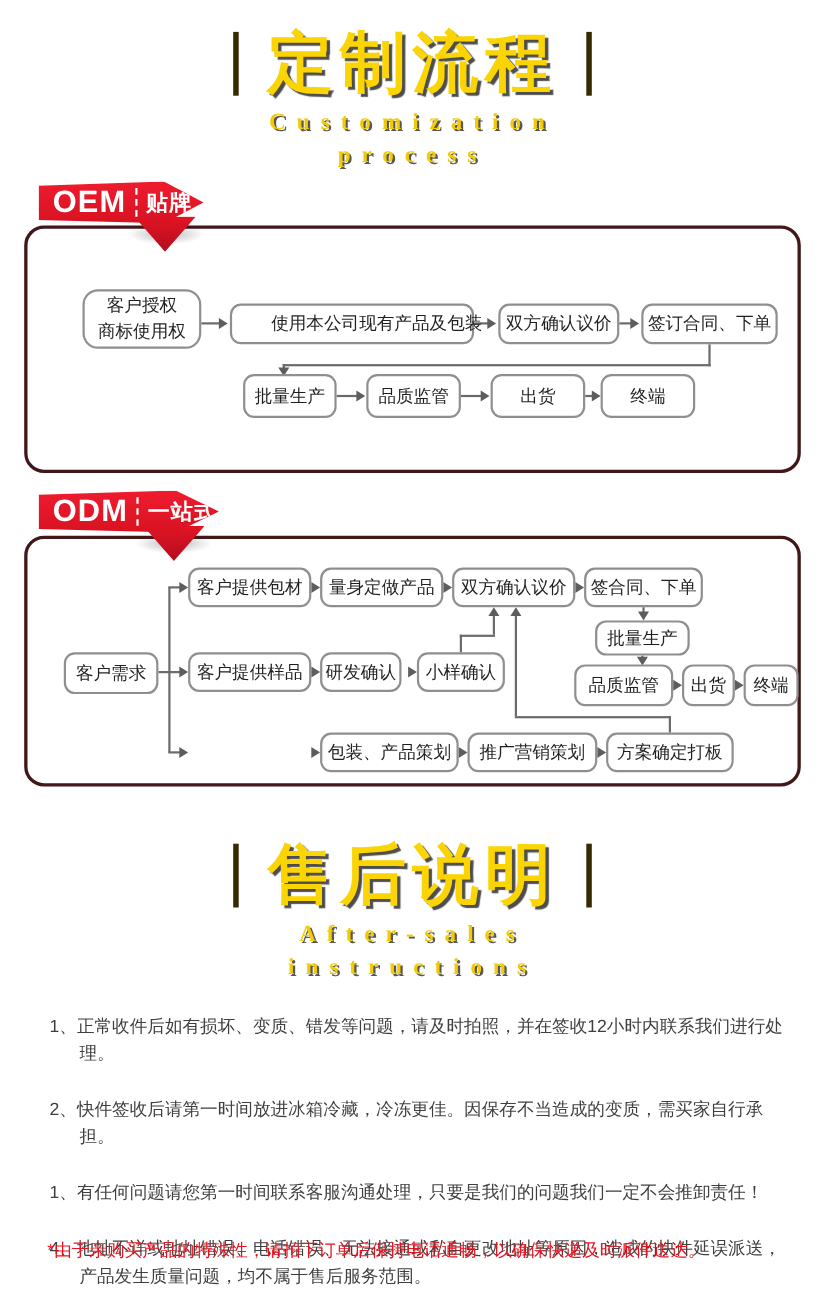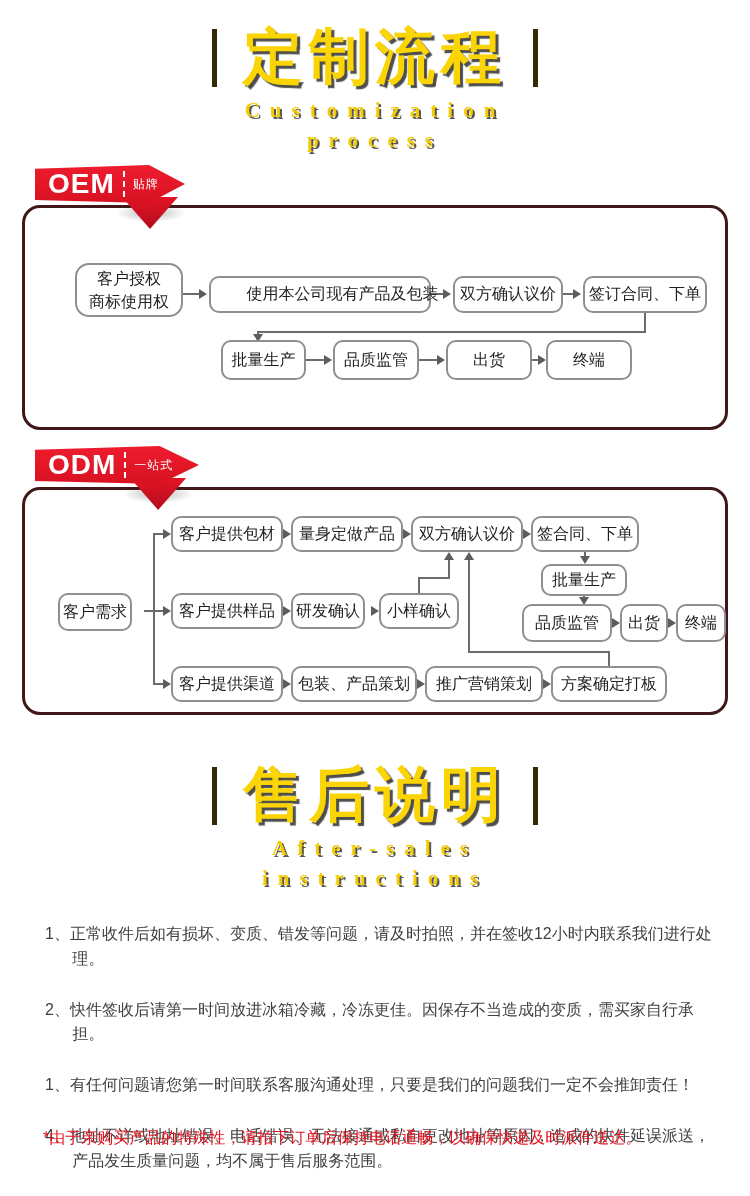--- a/index.html
+++ b/index.html
@@ -21,21 +21,21 @@
   #odm-ribbon{left:35px;top:446px;width:164px;}
   .ribbon-shadow{position:absolute;left:52%;top:100%;width:76px;height:20px;
                  background:radial-gradient(ellipse at center,rgba(70,70,70,.38),rgba(0,0,0,0) 65%);}
   .ribbon-fold{position:absolute;left:58%;top:84%;width:56px;height:32px;
                background:linear-gradient(180deg,#e31425,#b30d1e);clip-path:polygon(0 0,100% 0,50% 100%);}
   .ribbon-body{position:absolute;inset:0;background:linear-gradient(180deg,#ee1c2e,#d81222);
                clip-path:polygon(0 10%,76% 0,100% 50%,76% 100%,0 92%);
                display:flex;align-items:center;padding-left:13px;box-sizing:border-box;}
   .ribbon-code{color:#fff;font-size:28px;font-weight:bold;letter-spacing:1px;}
   .ribbon-sep{width:0;height:26px;border-left:2px dashed #fff;margin:0 8px;}
-  .ribbon-label{color:#fff;font-size:12px;font-weight:normal;letter-spacing:1px;}
+  .ribbon-label{color:#fff;font-size:20px;font-weight:bold;letter-spacing:1px;}
 
   
   .flowbox{position:absolute;left:22px;width:706px;border:3px solid #41171a;border-radius:18px;
            background:#fff;box-sizing:border-box;}
   #oem-box{top:205px;height:225px;}
   #odm-box{top:487px;height:228px;}
 
   .node{position:absolute;display:flex;align-items:center;justify-content:center;border:2px solid #8f8f8f;
         border-radius:10px;background:#fff;color:#1f1f1f;font-size:16px;white-space:nowrap;box-sizing:border-box;z-index:2;}
   .node--tall{border-radius:14px;white-space:pre-line;text-align:center;line-height:1.45;}
@@ -113,37 +113,36 @@
     <div class="ribbon-shadow"></div>
     <div class="ribbon-fold"></div>
     <div class="ribbon-body">
       <span class="ribbon-code">ODM</span>
       <span class="ribbon-sep"></span>
       <span class="ribbon-label">一站式</span>
     </div>
   </div>
 
   <div class="flowbox" id="odm-box">
-    <div class="node" style="left:33px;top:103px;width:74px;height:38px;">客户需求</div>
+    <div class="node" style="left:33px;top:103px;width:86px;height:38px;">客户需求</div>
 
     <div class="node" style="left:146px;top:26px;width:112px;height:36px;">客户提供包材</div>
     <div class="node" style="left:266px;top:26px;width:112px;height:36px;">量身定做产品</div>
     <div class="node" style="left:386px;top:26px;width:112px;height:36px;">双方确认议价</div>
     <div class="node" style="left:506px;top:26px;width:108px;height:36px;">签合同、下单</div>
 
     <div class="node" style="left:146px;top:103px;width:112px;height:36px;">客户提供样品</div>
     <div class="node" style="left:266px;top:103px;width:74px;height:36px;">研发确认</div>
     <div class="node" style="left:354px;top:103px;width:80px;height:36px;">小样确认</div>
 
     <div class="node" style="left:516px;top:74px;width:86px;height:32px;">批量生产</div>
     <div class="node" style="left:497px;top:114px;width:90px;height:38px;">品质监管</div>
     <div class="node" style="left:595px;top:114px;width:48px;height:38px;">出货</div>
     <div class="node" style="left:651px;top:114px;width:50px;height:38px;">终端</div>
 
-    <div class="node" style="left:146px;top:176px;width:112px;height:36px;">客户提供渠道</div>
     <div class="node" style="left:266px;top:176px;width:126px;height:36px;">包装、产品策划</div>
     <div class="node" style="left:400px;top:176px;width:118px;height:36px;">推广营销策划</div>
     <div class="node" style="left:526px;top:176px;width:116px;height:36px;">方案确定打板</div>
 
     <div class="hline" style="left:119px;top:120px;width:10px;"></div>
     <div class="vline" style="left:128px;top:44px;height:150px;"></div>
     <div class="hline" style="left:128px;top:43px;width:12px;"></div>
     <div class="ah-r" style="left:138px;top:39px;"></div>
     <div class="hline" style="left:128px;top:120px;width:12px;"></div>
     <div class="ah-r" style="left:138px;top:116px;"></div>

